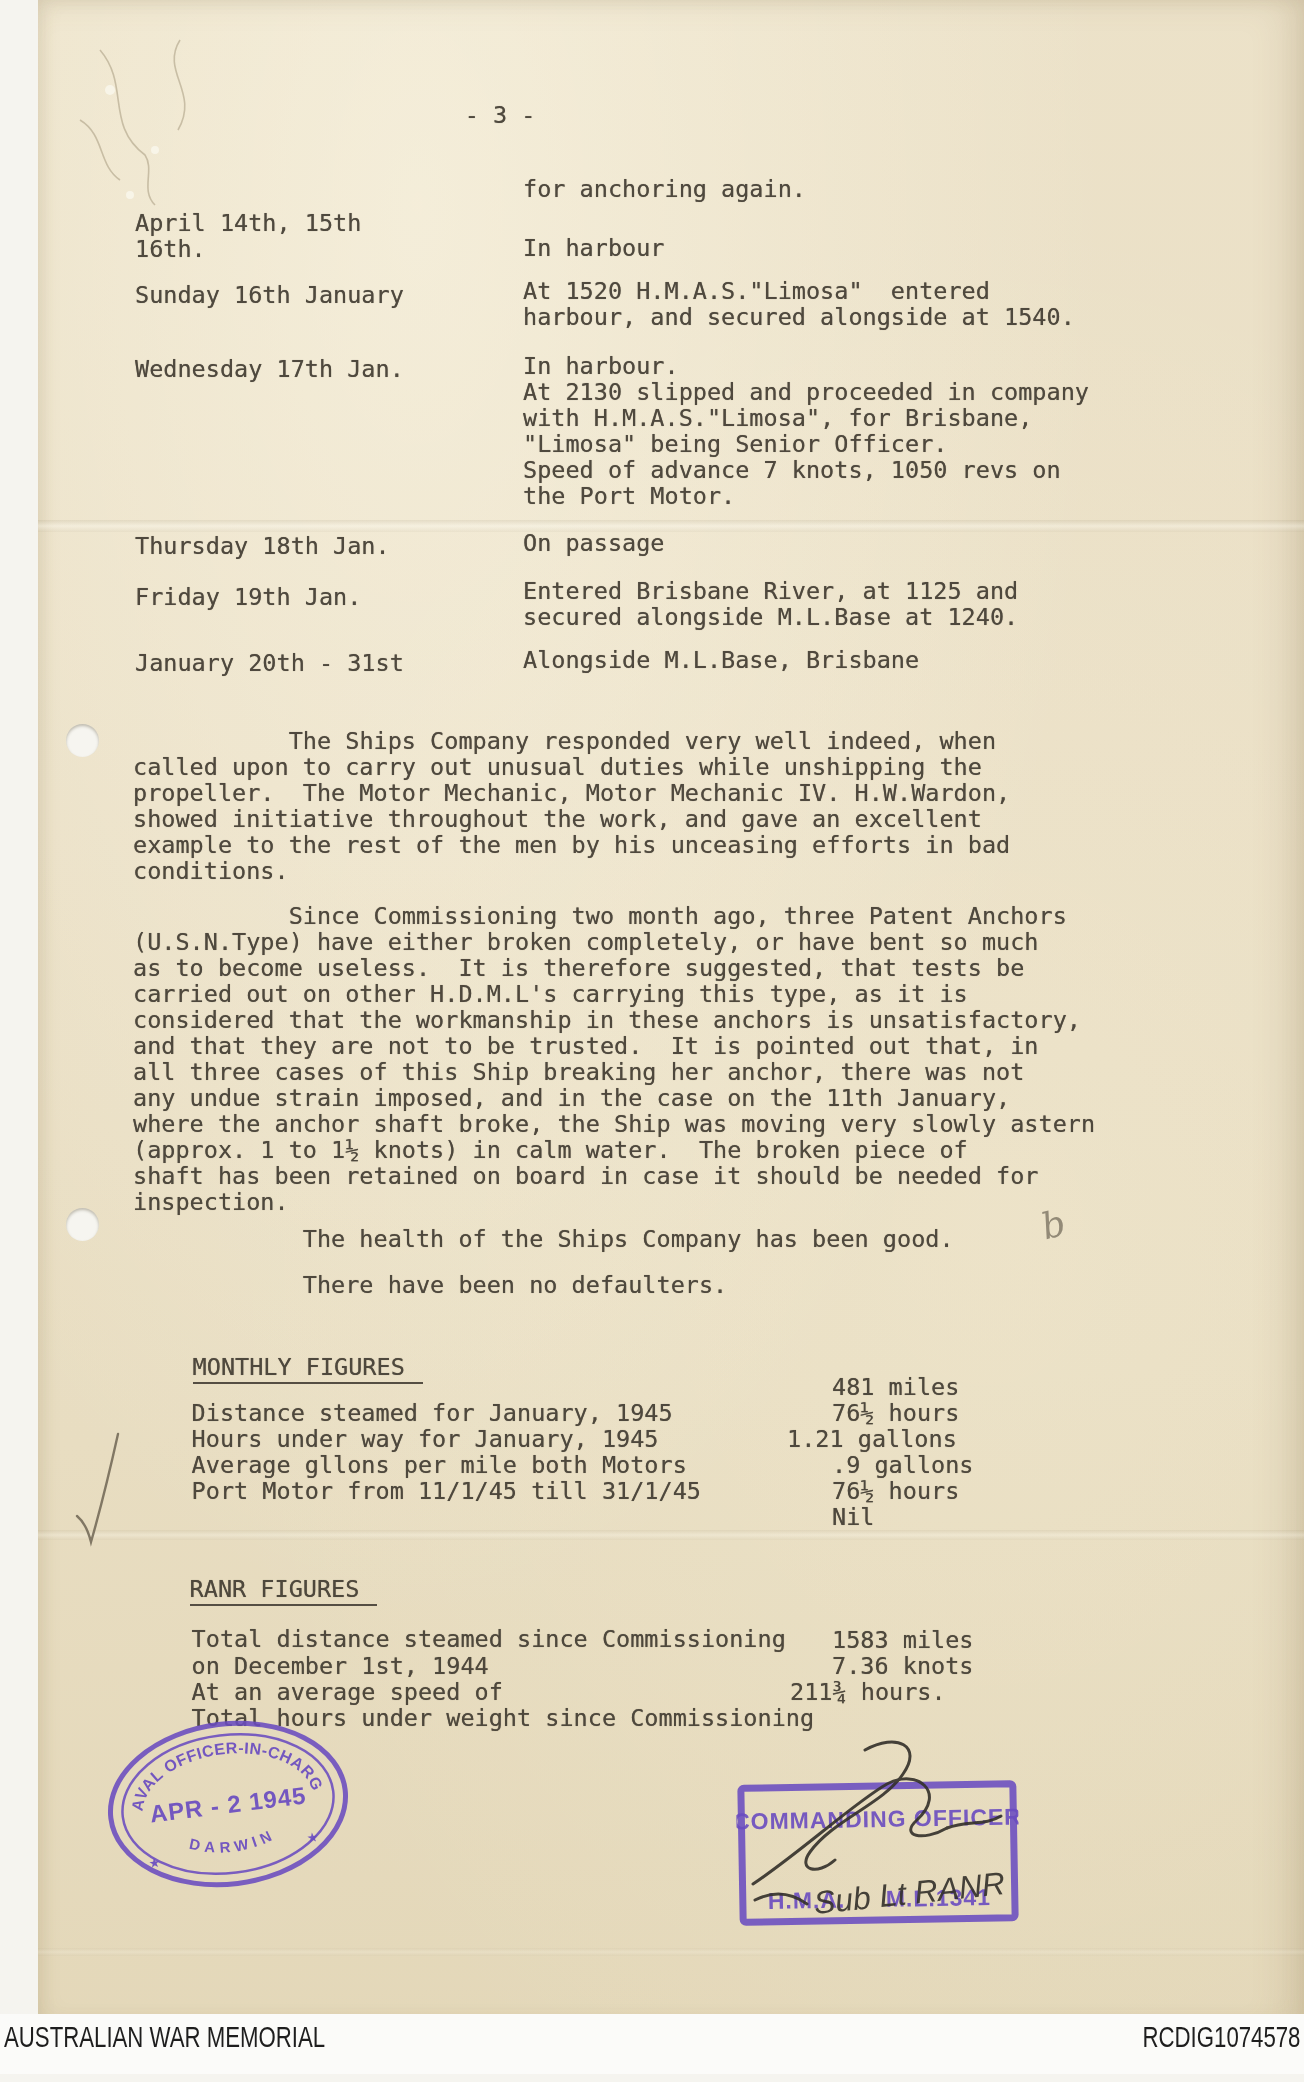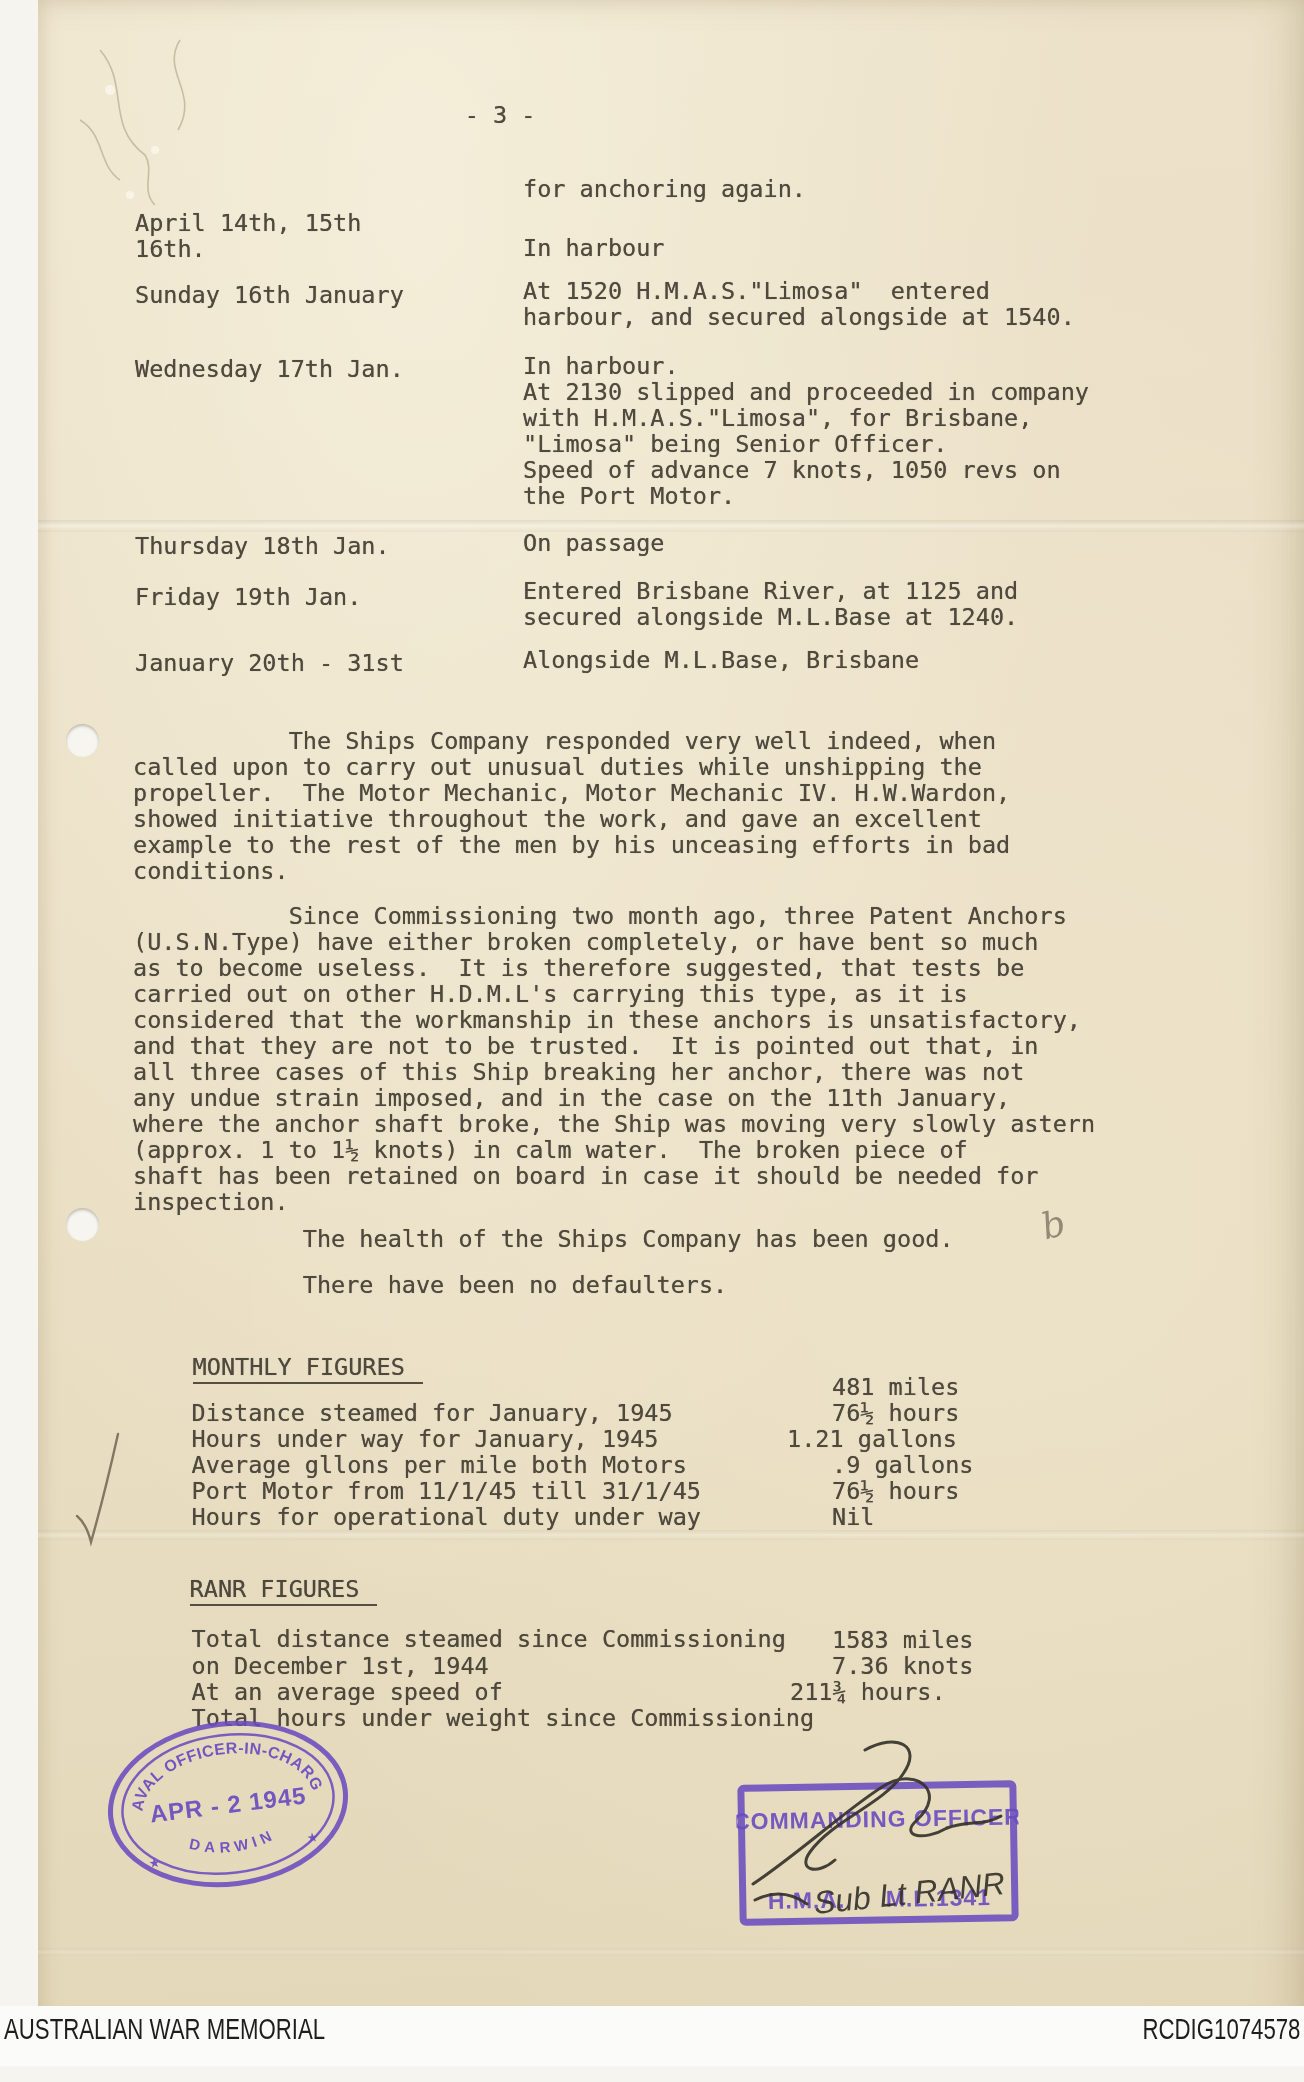--- a/index.html
+++ b/index.html
@@ -14,21 +14,21 @@
                      inset 0 -12px 26px rgba(120,100,60,0.10),
                      inset 4px 2px 14px rgba(150,130,90,0.10);}
   .crease{position:absolute;left:38px;width:1266px;pointer-events:none;}
   .hole{position:absolute;width:33px;height:33px;border-radius:50%;
         background:#f6f5f0;box-shadow:inset 0 2px 3px rgba(90,80,55,0.35);}
   .mono{position:absolute;font-family:"DejaVu Sans Mono",monospace;
         font-size:23.5px;line-height:26px;color:#433d33;white-space:pre-wrap;
         text-shadow:0 0 0.7px rgba(66,60,48,0.75);opacity:0.93;}
   .heading{border-bottom:2.5px solid #4a443a;padding:0 18px 1px 0;}
   .figrow .val{position:absolute;left:697px;top:0;white-space:pre;}
-  .footer{position:absolute;left:0;bottom:16px;width:1304px;height:60px;background:#fbfbf9;}
+  .footer{position:absolute;left:0;bottom:8px;width:1304px;height:60px;background:#fbfbf9;}
   .footer .ftxt{position:absolute;top:6px;font-family:"Liberation Sans",sans-serif;
         font-size:30px;color:#1e1e1e;letter-spacing:0px;white-space:nowrap;}
   .f-left{left:4px;transform:scaleX(0.74);transform-origin:left center;}
   .f-right{right:4px;transform:scaleX(0.74);transform-origin:right center;}
   .stamp{position:absolute;pointer-events:none;}
   .pencil-b{position:absolute;left:1042px;top:1204px;font-family:"DejaVu Serif",serif;
         font-style:italic;font-size:36px;color:#7d7564;transform:rotate(-14deg);opacity:0.8;}
   svg text{font-family:"Liberation Sans",sans-serif;}
 </style>
 </head>
@@ -123,21 +123,20 @@
   </div>
   <div class="mono figrow" style="left:135px;top:1426px;width:1000px;">
     <span>Average gllons per mile both Motors</span>
     <span class="val" style="left:652px;">1.21 gallons</span>
   </div>
   <div class="mono figrow" style="left:135px;top:1452px;width:1000px;">
     <span>Port Motor from 11/1/45 till 31/1/45</span>
     <span class="val">.9 gallons</span>
   </div>
   <div class="mono figrow" style="left:135px;top:1478px;width:1000px;">
-    <span>Hours for operational duty under way</span>
     <span class="val">76½ hours</span>
   </div>
   <div class="mono figrow" style="left:135px;top:1504px;width:1000px;">
     <span class="val">Nil</span>
   </div>
 
   <svg class="stamp" style="left:72px;top:1428px;" width="56" height="132" viewBox="0 0 56 132">
     <path d="M 46 6 C 38 42, 27 86, 19 114 C 16 102, 11 93, 5 88" fill="none" stroke="#6e6554" stroke-width="2.4" stroke-linecap="round" opacity="0.85"></path>
   </svg>
 

